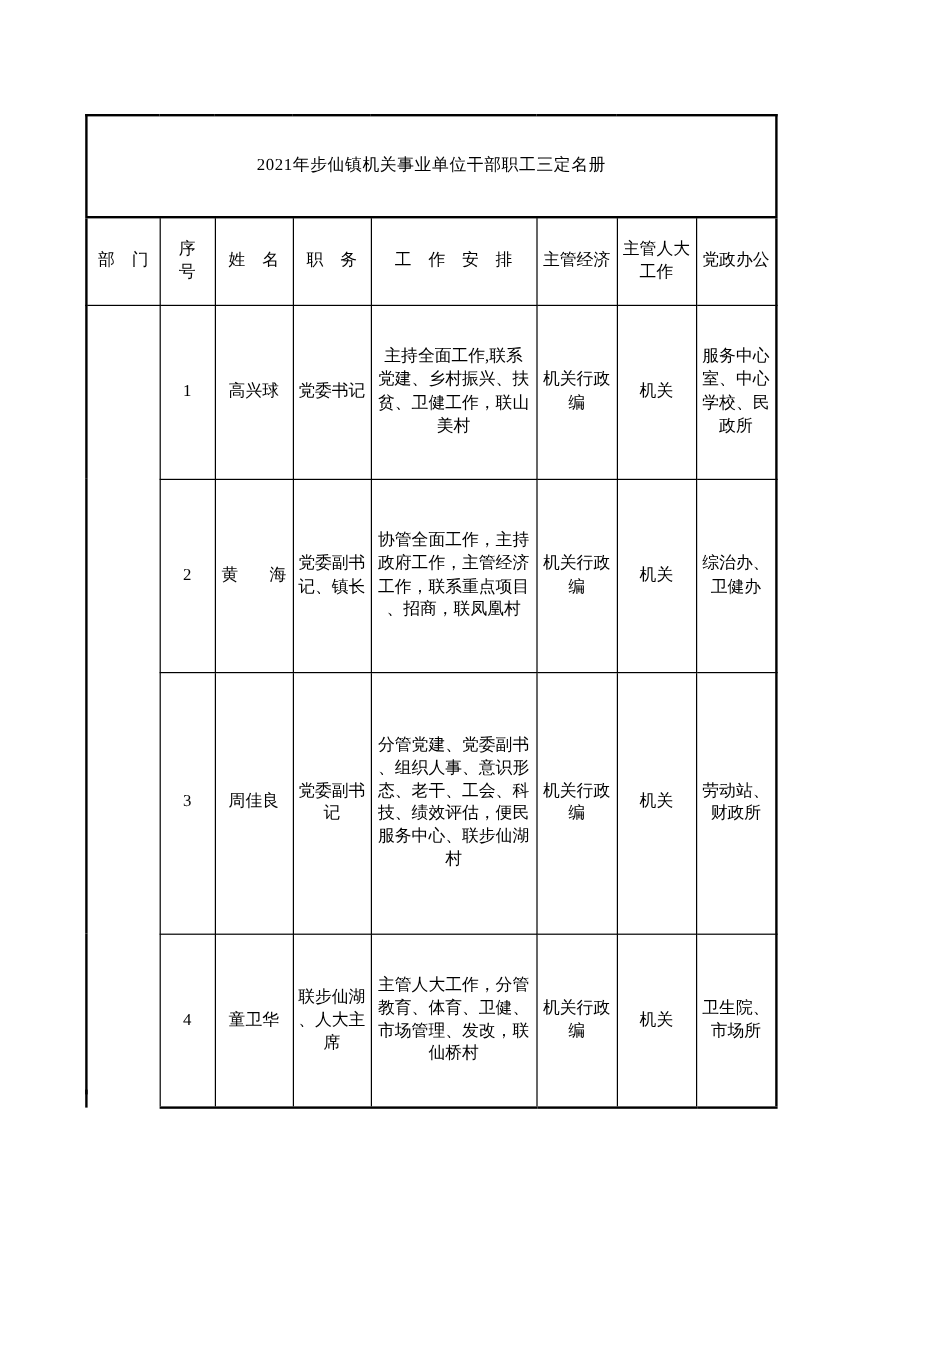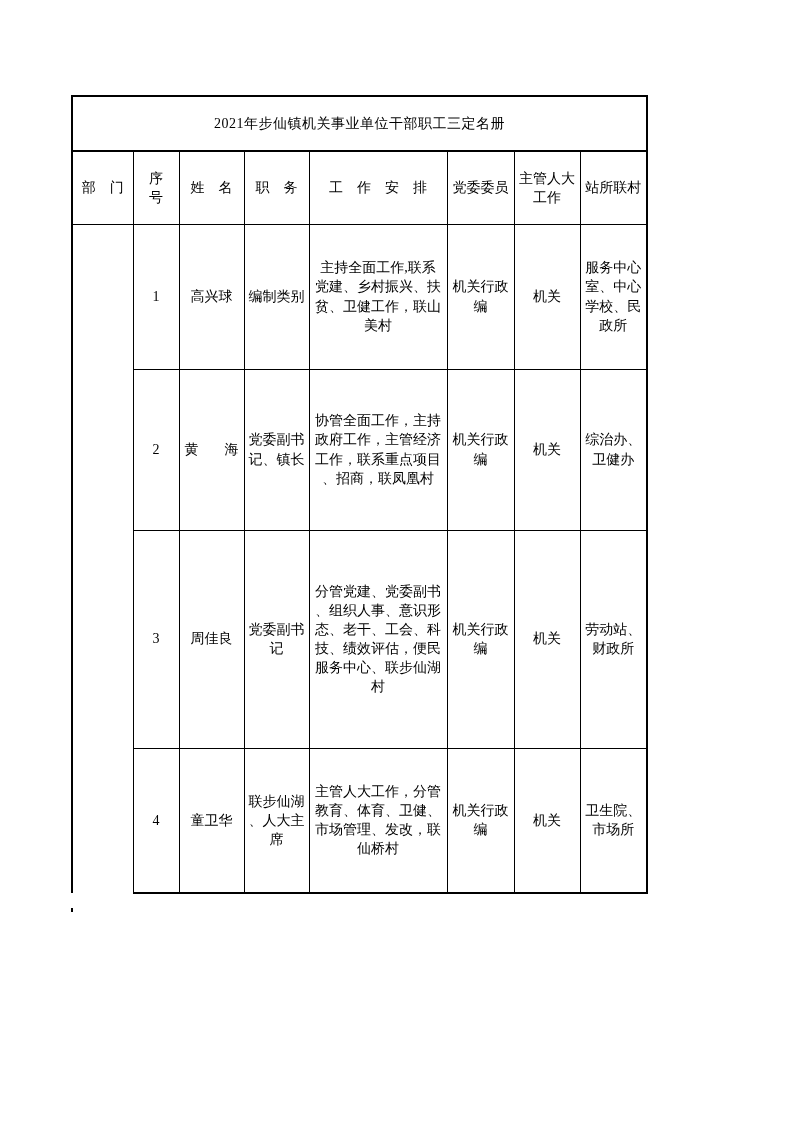--- a/index.html
+++ b/index.html
@@ -34,21 +34,21 @@
     border:1px solid #000;
     text-align:center;
     vertical-align:middle;
     font-size:14px;
     line-height:1.36;
     padding:1px 2px;
     white-space:pre-line;
     font-weight:normal;
     overflow:hidden;
   }
-  tr.r-title{height:55px}
+  tr.r-title{height:85px}
   tr.r-head{height:73px}
   tr.r0{height:145px}
   tr.r1{height:161px}
   tr.r2{height:218px}
   tr.r3{height:145px}
   .title-cell{
     border-bottom:2px solid #000;
     font-size:14px;
     letter-spacing:0.5px;
   }
@@ -79,29 +79,29 @@
     <tbody id="roster-body">
       <tr class="r-title">
         <td colspan="8" class="title-cell">2021年步仙镇机关事业单位干部职工三定名册</td>
       </tr>
       <tr class="r-head">
         <td>部　门</td>
         <td>序　号</td>
         <td>姓　名</td>
         <td>职　务</td>
         <td>工　作　安　排</td>
-        <td>党委委员</td>
+        <td>主管经济</td>
         <td>主管人大工作</td>
-        <td>站所联村</td>
+        <td>党政办公</td>
       </tr>
     <tr class="data-row r0">
     <td class="dept-cell" rowspan="4"></td>
           <td>1</td>
     <td>高兴球</td>
-    <td>编制类别</td>
+    <td>党委书记</td>
     <td>主持全面工作,联系
 党建、乡村振兴、扶
 贫、卫健工作，联山
 美村</td>
     <td>机关行政
 编</td>
     <td>机关</td>
     <td>服务中心
 室、中心
 学校、民

